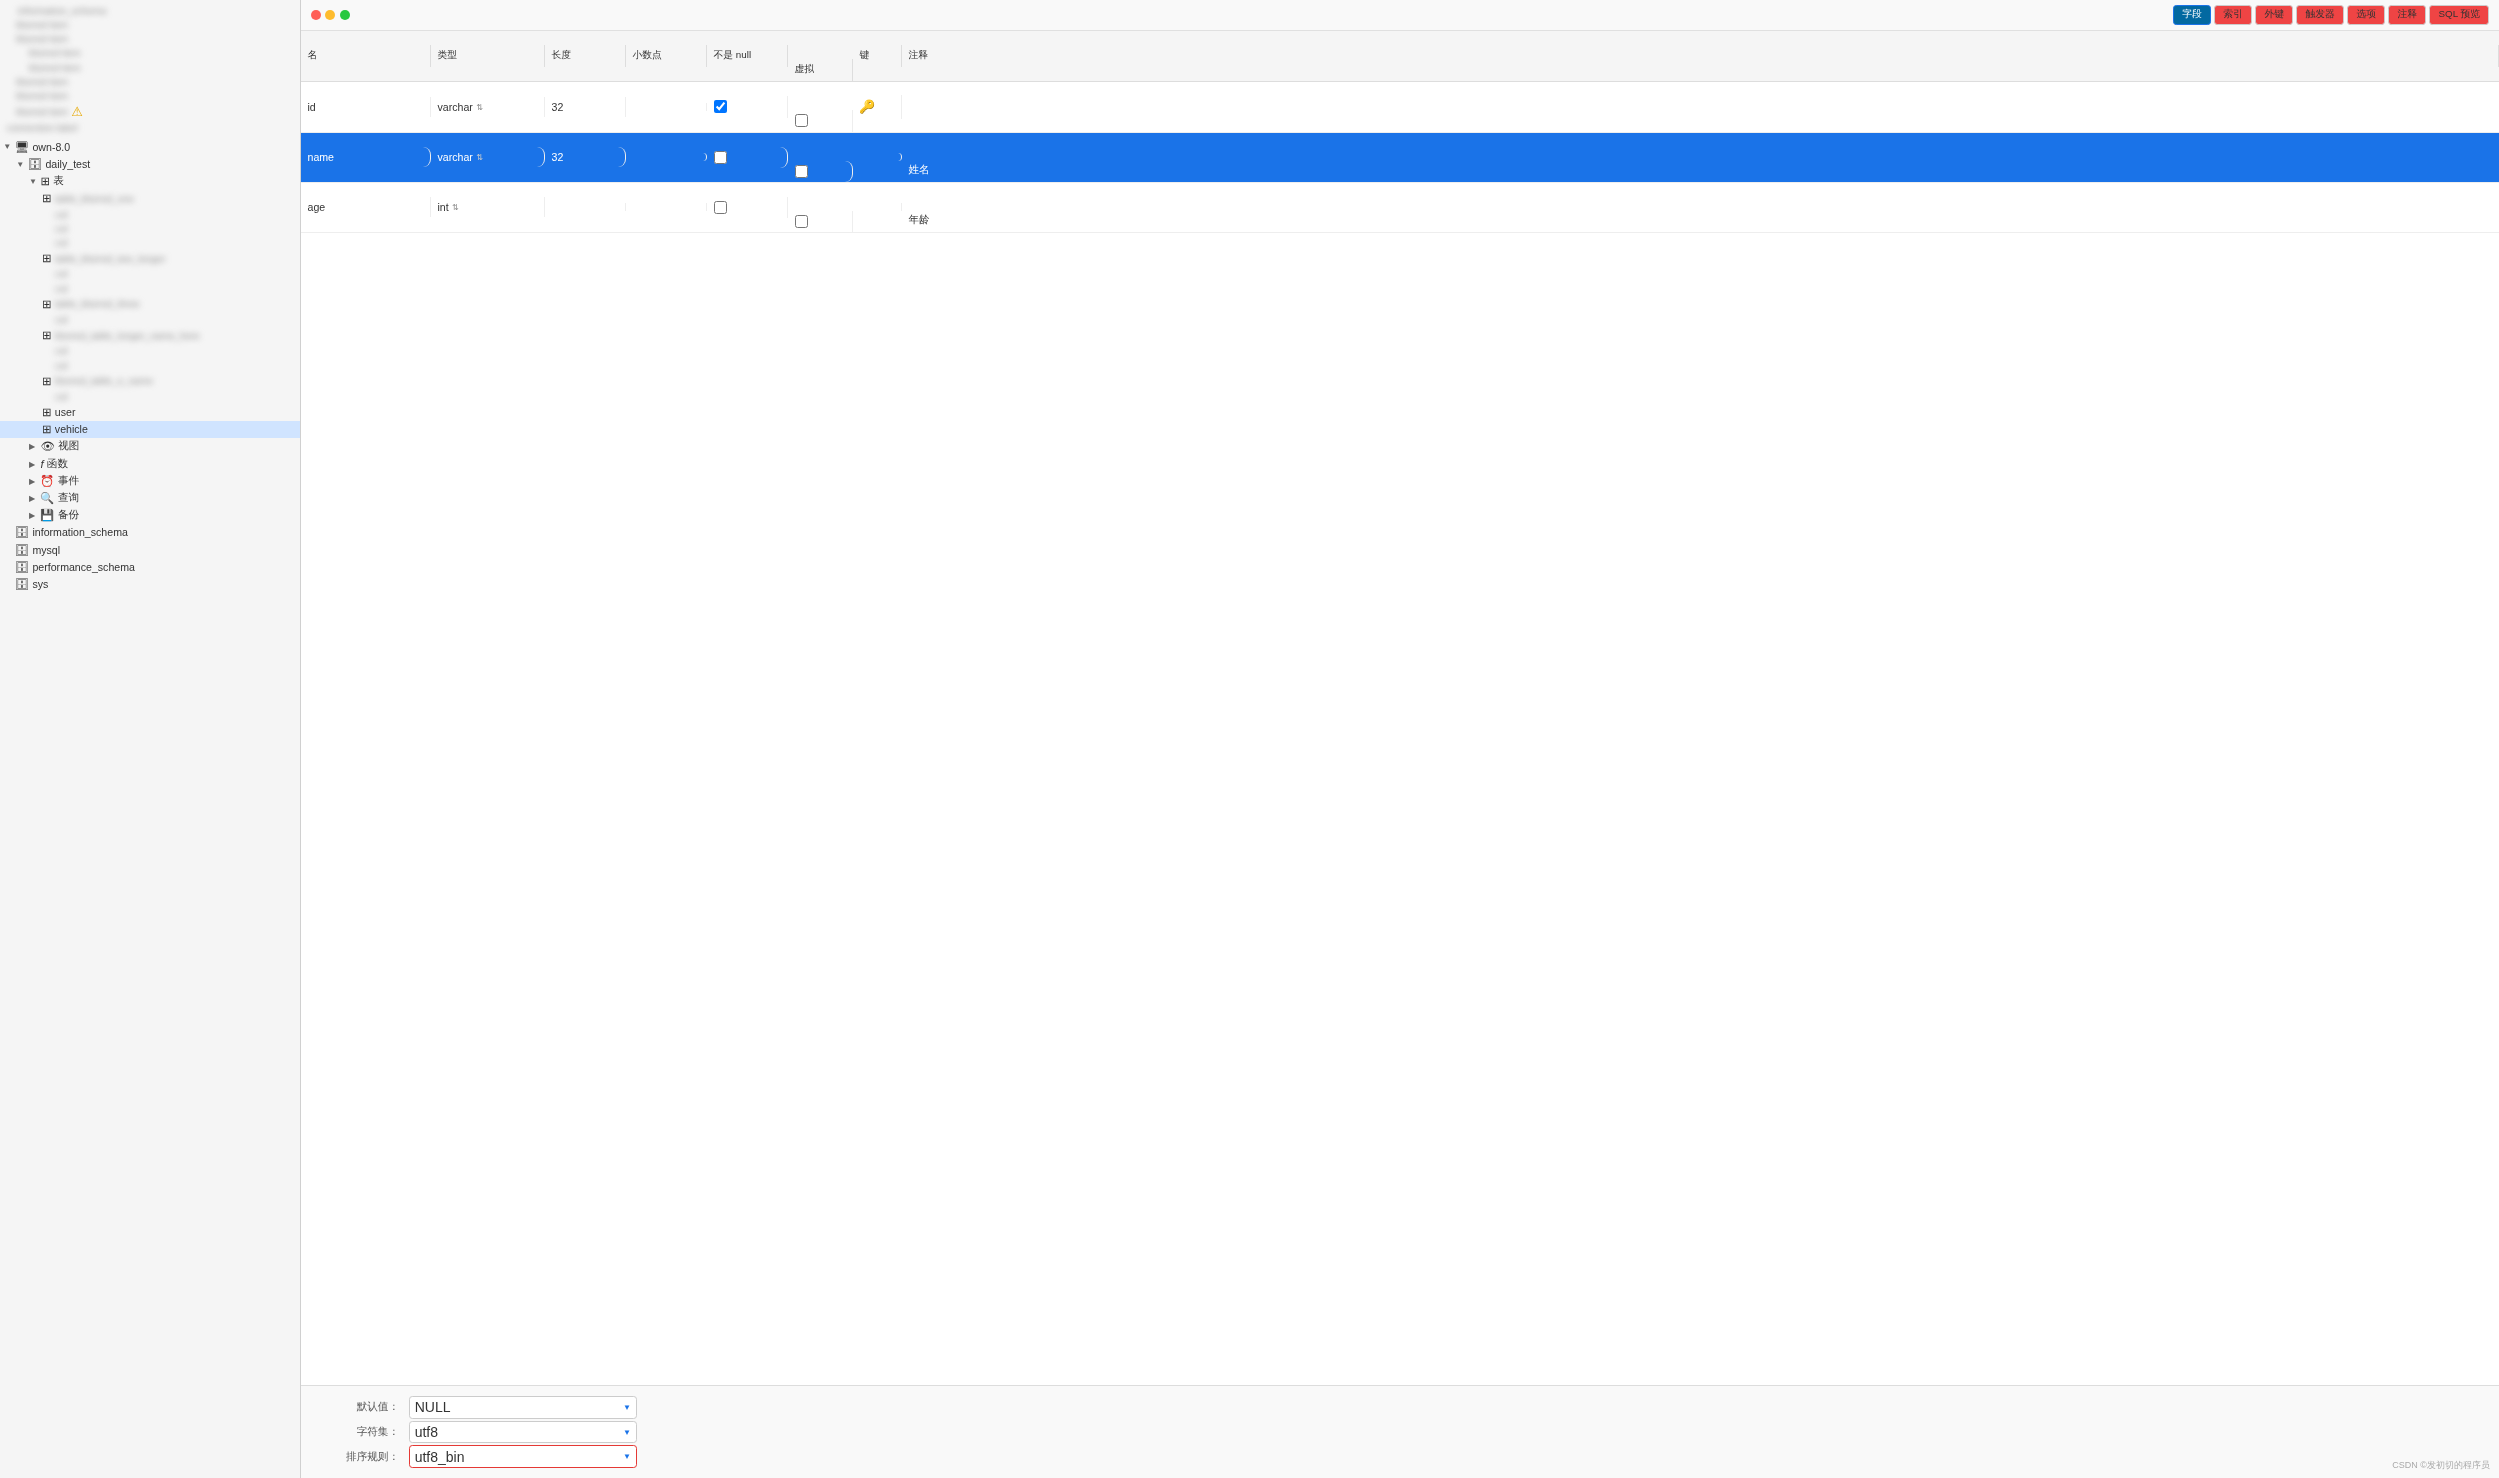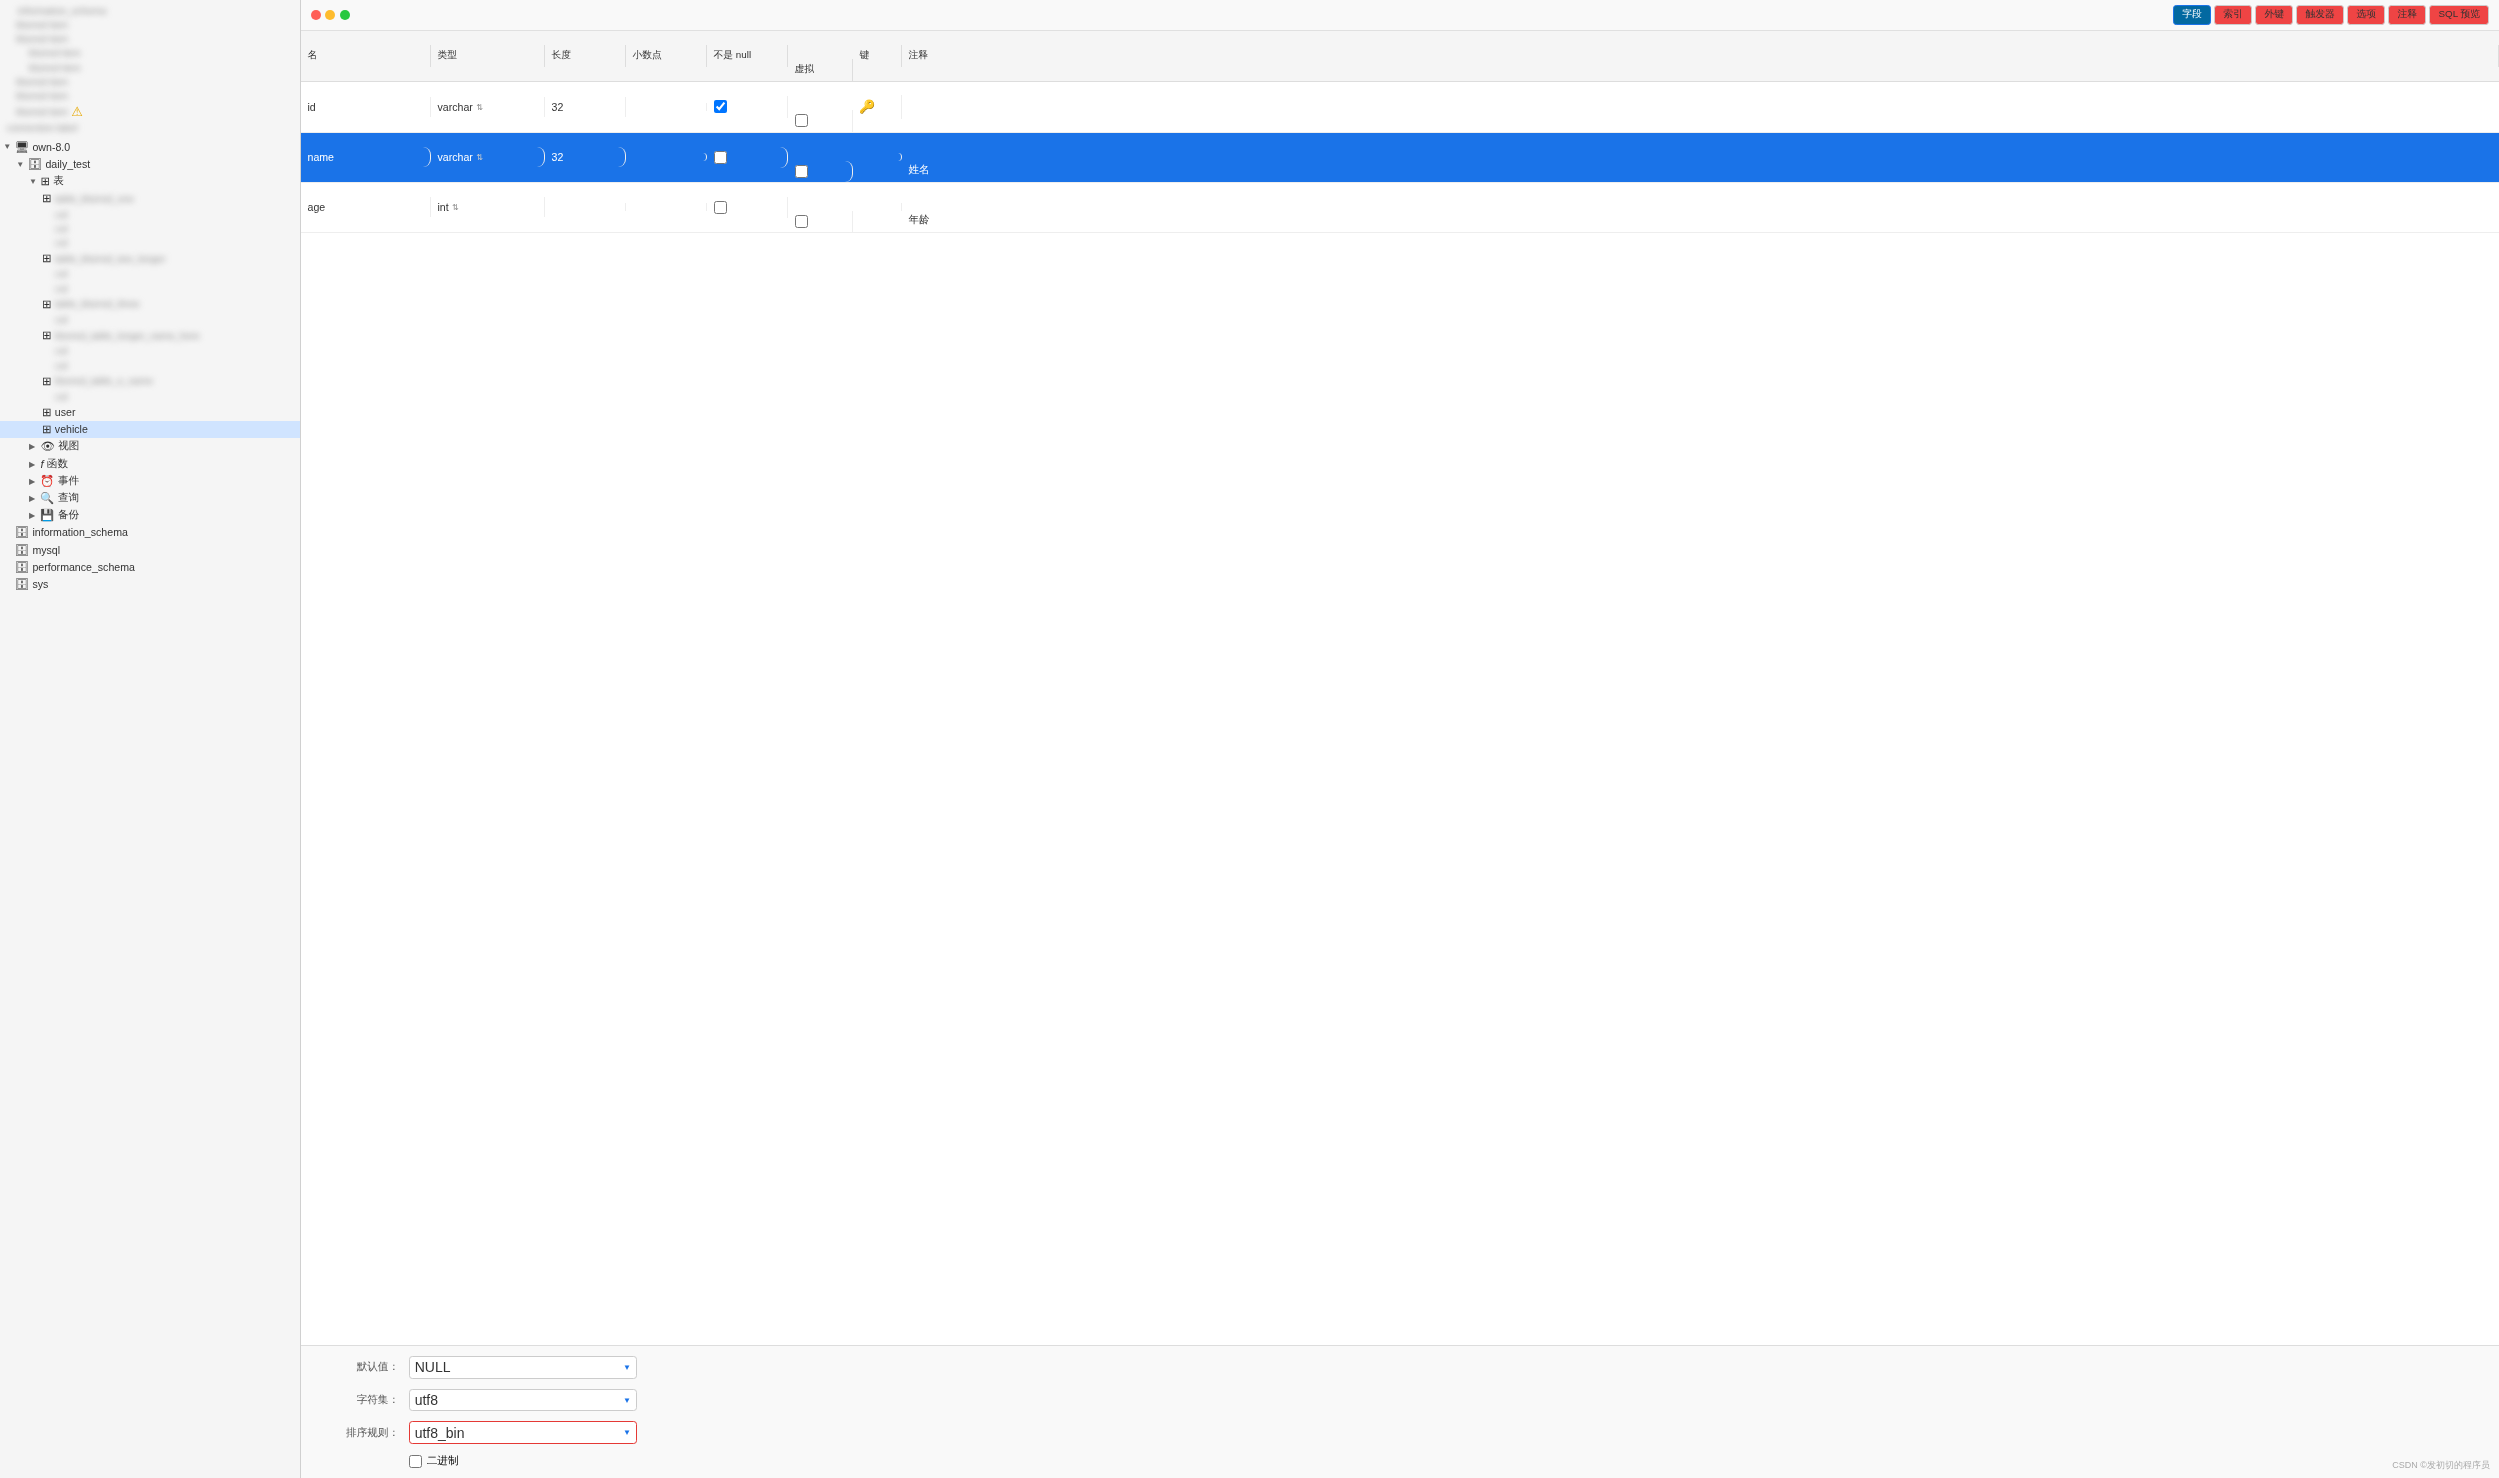--- a/index.html
+++ b/index.html
@@ -155,21 +155,21 @@
     .spinner-icon { font-size: 8.1px; color: #888; }
     .key-icon { font-size: 13px; }
 
     
     #bottom-panel {
       border-top: 0.8px solid #ddd;
       background: #f9f9f9;
       padding: 9.8px 33px;
       display: flex;
       flex-direction: column;
-      gap: 10px;
+      gap: 2px;
     }
     .prop-row {
       display: flex;
       align-items: center;
       gap: 9.8px;
     }
     .prop-label {
       width: 65px;
       text-align: right;
       font-size: 10.6px;
@@ -481,24 +481,17 @@
     </div>
 
     <div class="prop-row">
       <span class="prop-label">排序规则：</span>
       <div class="prop-select-wrapper red-border">
         <span class="prop-select-value">utf8_bin</span>
         <span class="prop-select-arrow">▼</span>
       </div>
     </div>
 
-    <div class="prop-row">
-      <span class="prop-label"></span>
-      <div class="prop-checkbox-row">
-        <input type="checkbox" style="">
-        <span>二进制</span>
-      </div>
-    </div>
   </div>
 </div>
 
 <div id="watermark">CSDN ©发初切的程序员</div>
 
 
 </body></html>

